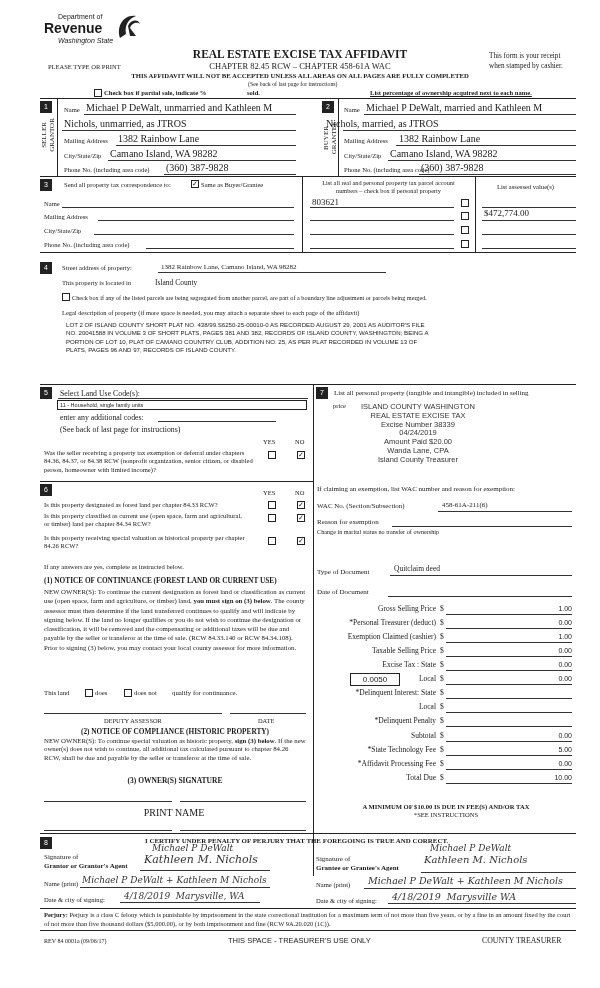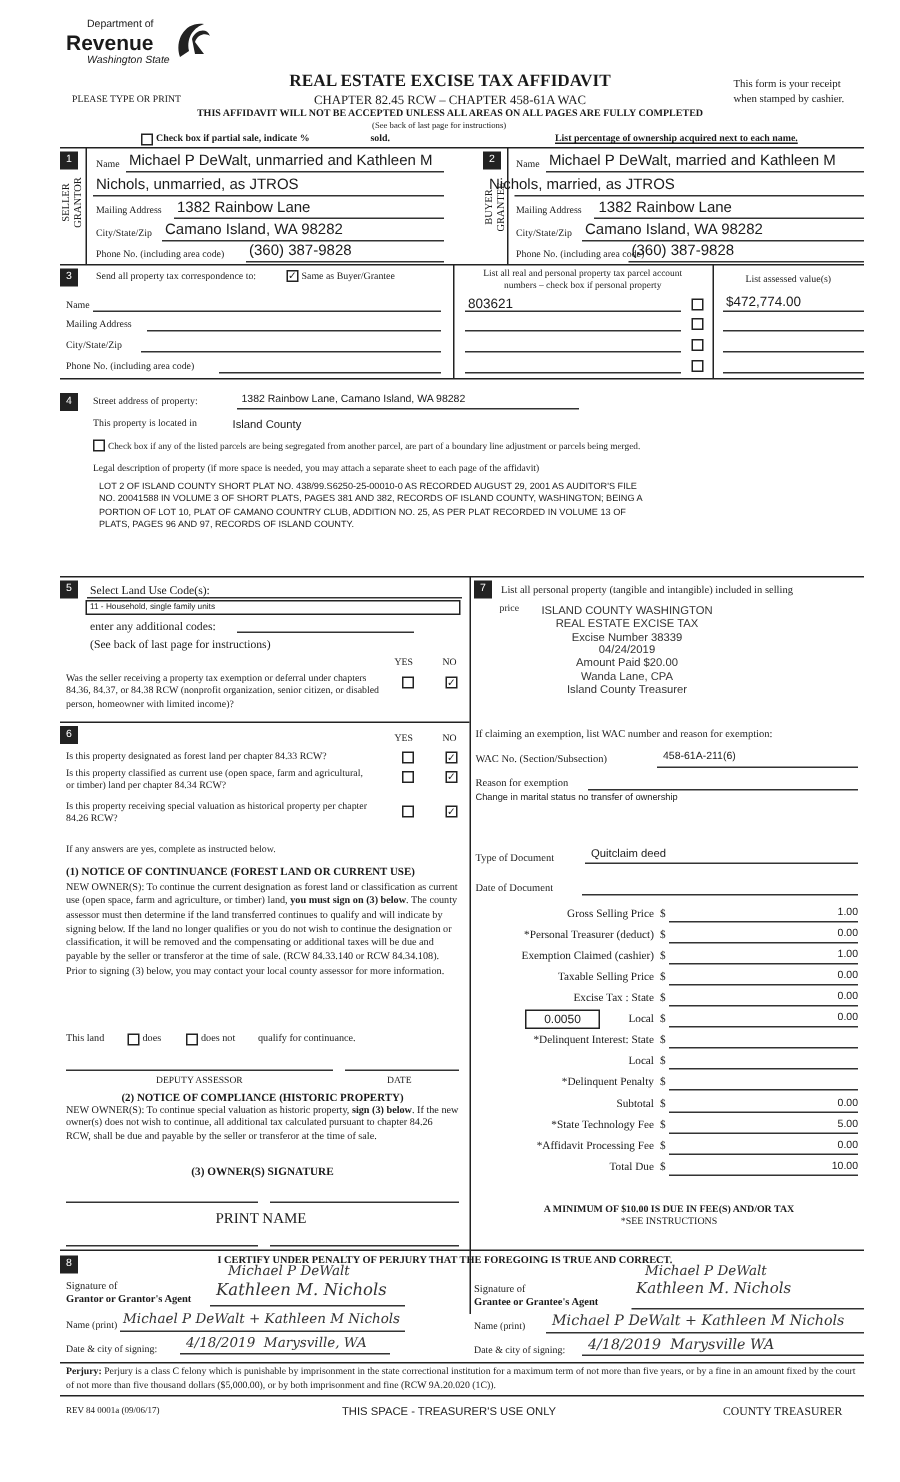--- a/index.html
+++ b/index.html
@@ -6,21 +6,21 @@
   body { width:600px; height:988px; position:relative; overflow:hidden; font-family:"Liberation Serif", serif; color:#1a1a1a; }
   .abs { position:absolute; }
   .sans { font-family:"Liberation Sans", sans-serif; }
   .hand { font-family:"DejaVu Serif", serif; font-style:italic; color:#333; }
   .num { position:absolute; background:#222; color:#fff; font-size:7px; width:12px; height:12px; text-align:center; line-height:12px; font-family:"Liberation Sans", sans-serif; }
   .line { position:absolute; border-bottom:1px solid #333; }
   .hr { position:absolute; height:0; border-top:1px solid #222; }
   .vr { position:absolute; width:0; border-left:1px solid #222; }
   .cb { position:absolute; width:8px; height:8px; border:1px solid #222; background:#fff; box-sizing:border-box; font-size:7px; line-height:7px; text-align:center; font-family:"DejaVu Sans", sans-serif; }
   .lbl { position:absolute; font-size:6.6px; white-space:nowrap; }
-  .val { position:absolute; font-family:Liberation Sans, sans-serif; font-size:10px; white-space:nowrap; }
+  .val { position:absolute; font-family:Liberation Serif, serif; font-size:10px; white-space:nowrap; }
   .small { font-size:6px; }
   .rot { position:absolute; transform:rotate(-90deg); transform-origin:left top; font-size:7px; white-space:nowrap; text-align:center; }
   .center { text-align:center; }
   .amt-row { position:absolute; left:300px; width:272px; height:12px; }
   .amt-row .al { position:absolute; right:136px; font-size:7.5px; white-space:nowrap; }
   .amt-row .ad { position:absolute; left:140px; font-size:7.5px; }
   .amt-row .aline { position:absolute; left:146px; width:126px; top:10px; border-bottom:1px solid #333; }
   .amt-row .av { position:absolute; right:0; font-family:"Liberation Sans", sans-serif; font-size:7px; top:1px; }
 </style>
 </head>
@@ -110,21 +110,21 @@
 <div class="abs center small" style="left:302px;top:179px;width:173px;font-size:6.3px;line-height:8px;">
   <div>List all real and personal property tax parcel account</div>
   <div>numbers – check box if personal property</div>
 </div>
 <div class="abs center" style="left:475px;top:183px;width:101px;font-size:6.6px;">List assessed value(s)</div>
 
 <div>
   <div class="val" style="left:312px;top:197px;font-size:9px;">803621</div>
   <div class="line" style="left:310px;top:207px;width:144px;"></div>
   <div class="cb" style="left:461px;top:199px;"></div>
-  <div class="val" style="left:484px;top:196px;font-size:9px;">$472,774.00</div>
+  <div class="val" style="left:484px;top:208px;font-size:9px;">$472,774.00</div>
   <div class="line" style="left:482px;top:207px;width:94px;"></div>
 </div>
 <div>
   <div class="line" style="left:310px;top:220px;width:144px;"></div>
   <div class="cb" style="left:461px;top:212px;"></div>
   <div class="line" style="left:482px;top:220px;width:94px;"></div>
 </div>
 <div>
   <div class="line" style="left:310px;top:234px;width:144px;"></div>
   <div class="cb" style="left:461px;top:226px;"></div>

